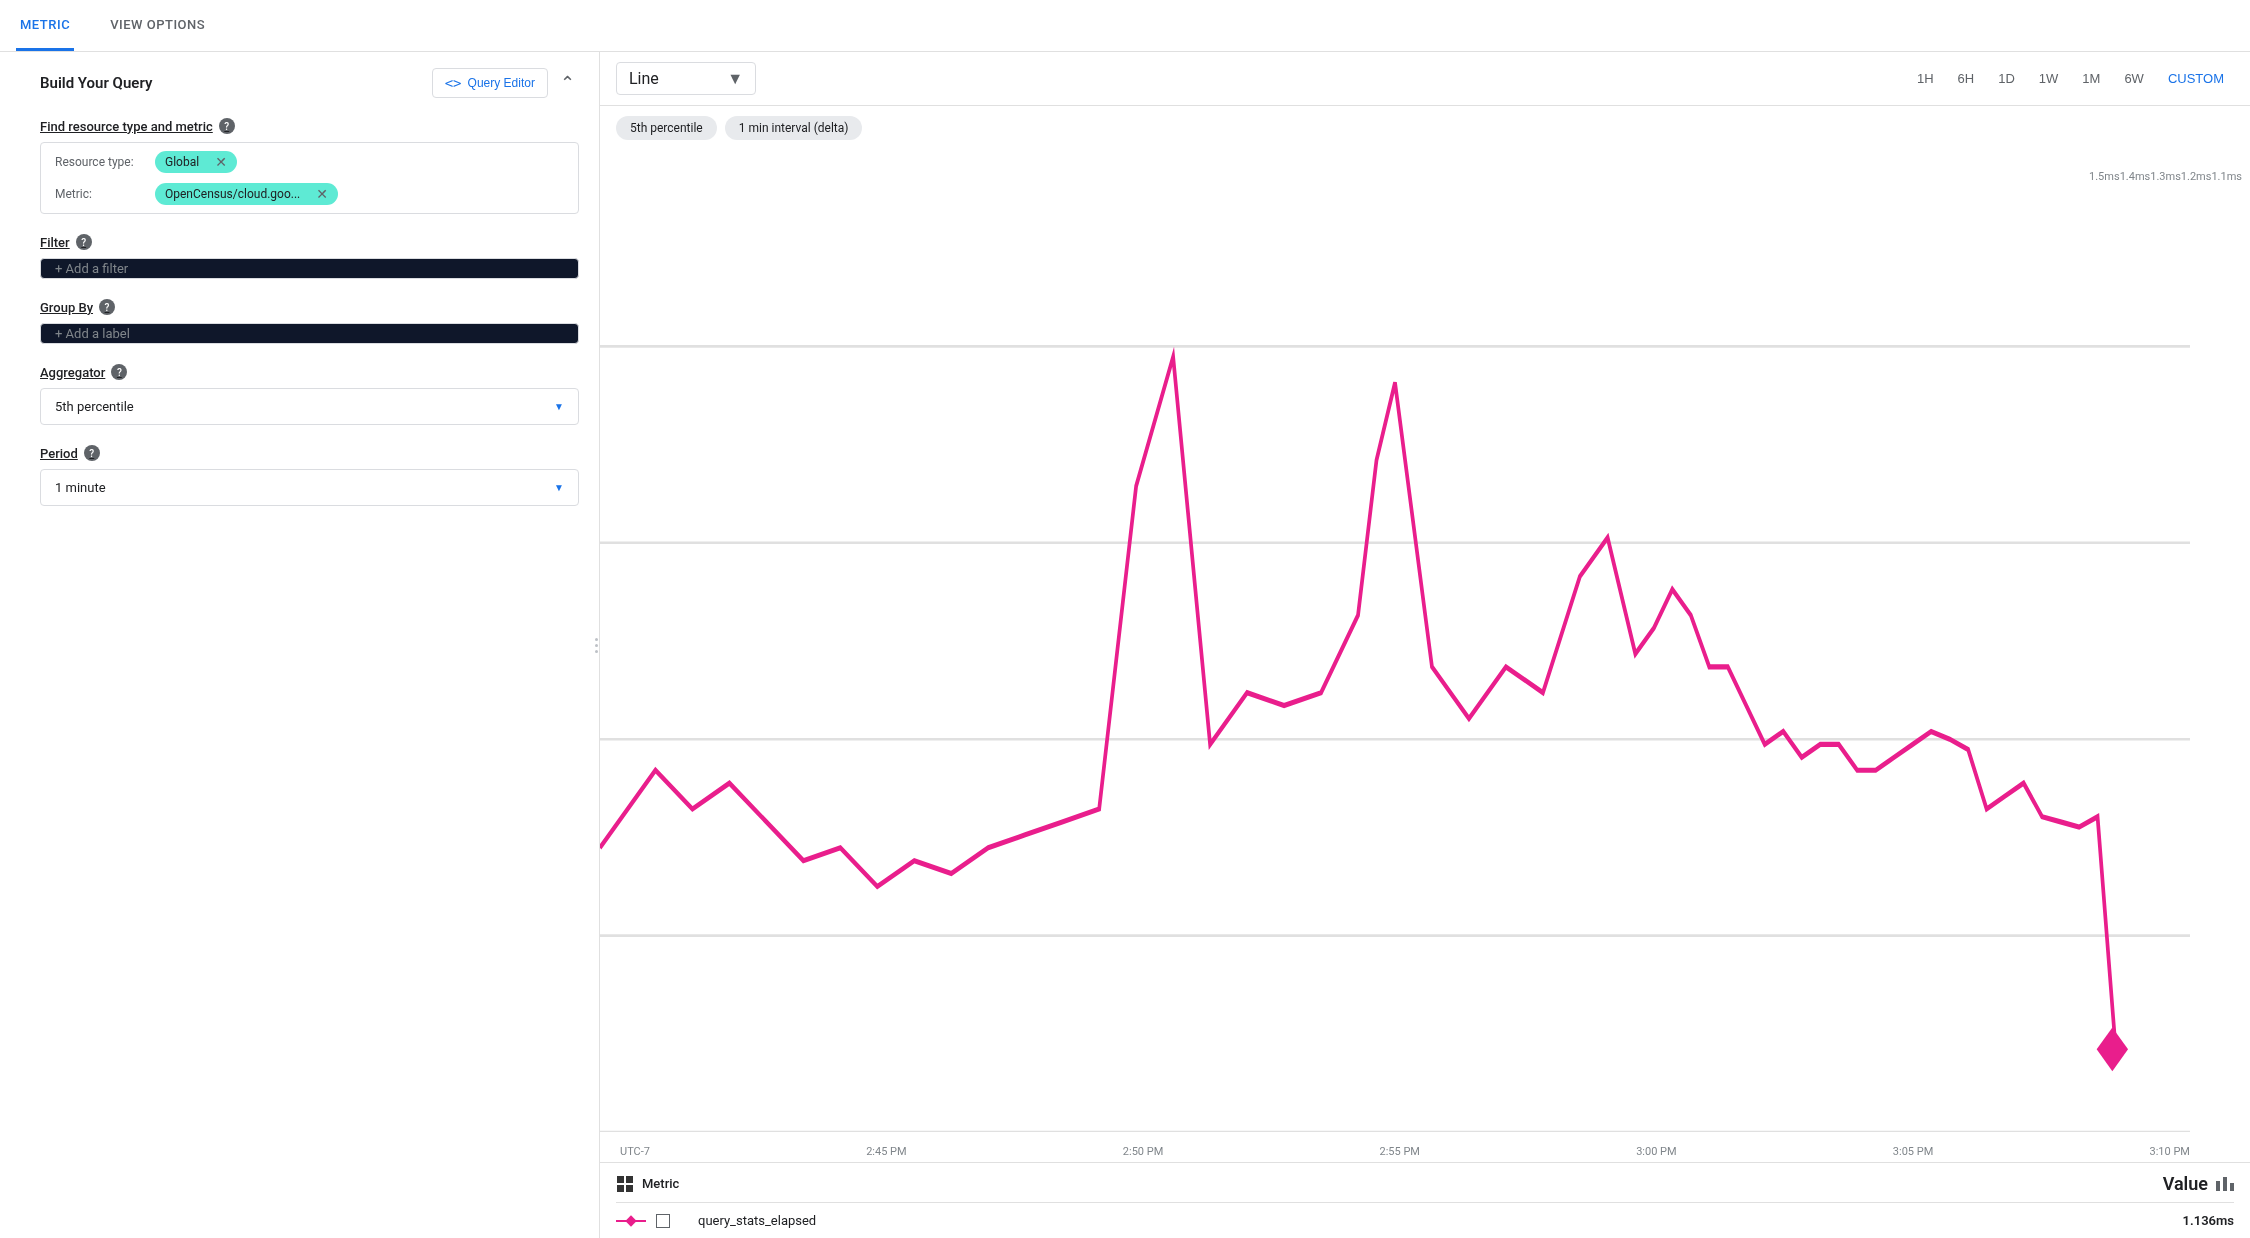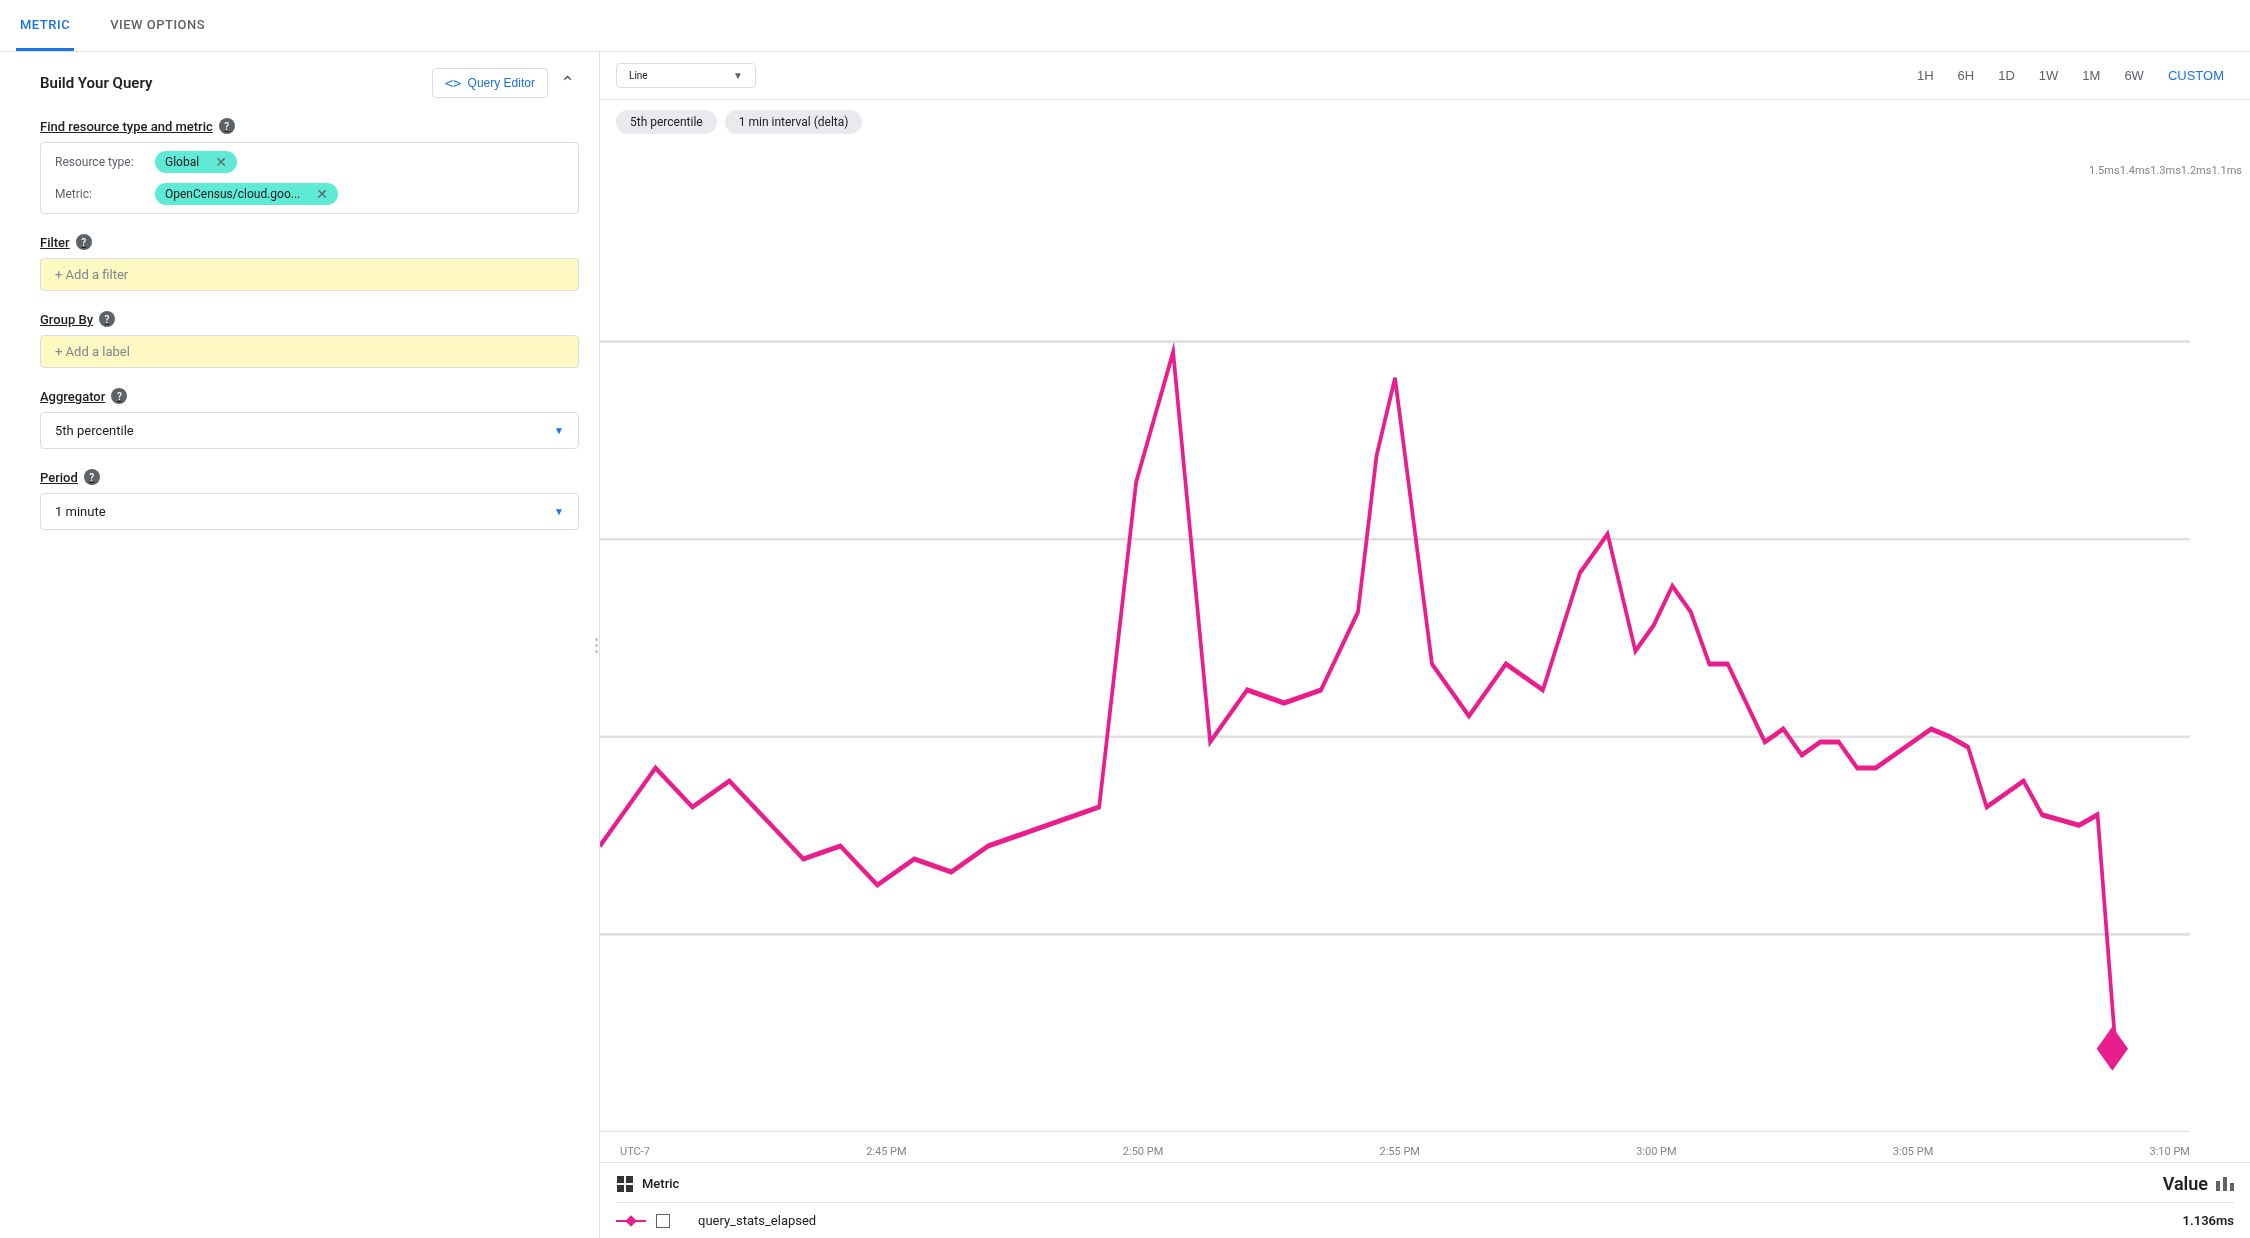--- a/index.html
+++ b/index.html
@@ -28,38 +28,38 @@
     .help-icon { width: 16px; height: 16px; border-radius: 50%; background: #5f6368; color: #fff; font-size: 10px; display: inline-flex; align-items: center; justify-content: center; cursor: pointer; flex-shrink: 0; }
 
     
     .resource-box { border: 1px solid #dadce0; border-radius: 4px; padding: 8px 14px; display: flex; flex-direction: column; gap: 10px; }
     .resource-row { display: flex; align-items: center; gap: 10px; }
     .resource-label { color: #5f6368; font-size: 12px; min-width: 90px; }
     .chip { display: inline-flex; align-items: center; gap: 16px; background: #5eead4; border-radius: 16px; padding: 4px 10px; font-size: 12px; color: #202124; }
     .chip-close { cursor: pointer; color: #5f6368; font-size: 14px; line-height: 1; }
 
     
-    .add-input { border: 1px solid #dadce0; border-radius: 4px; padding: 8px 14px; color: #80868b; font-size: 13px; cursor: pointer; background: #fef9c3; width: 100%; }
+    .add-input { border: 1px solid #dadce0; border-radius: 4px; padding: 2px 14px; color: #80868b; font-size: 13px; cursor: pointer; background: #0f172a; width: 100%; }
 
     
     .select-row { border: 1px solid #dadce0; border-radius: 4px; padding: 10px 14px; display: flex; align-items: center; justify-content: space-between; cursor: pointer; background: #fff; }
     .select-value { font-size: 13px; color: #202124; }
     .dropdown-arrow { color: #1a73e8; font-size: 10px; }
 
     
     .resize-handle { position: absolute; right: 0; top: 0; bottom: 0; width: 6px; cursor: col-resize; background: transparent; display: flex; align-items: center; justify-content: center; }
     .resize-dots { display: flex; flex-direction: column; gap: 3px; }
     .resize-dot { width: 3px; height: 3px; border-radius: 50%; background: #bdc1c6; }
 
     
     .right-panel { flex: 1; display: flex; flex-direction: column; overflow: hidden; }
 
     
     .chart-controls { display: flex; align-items: center; padding: 10px 16px; border-bottom: 1px solid #e0e0e0; gap: 16px; }
-    .chart-type-select { display: flex; align-items: center; gap: 8px; border: 1px solid #dadce0; border-radius: 4px; padding: 6px 12px; font-size: 10px; color: #202124; cursor: pointer; min-width: 140px; }
+    .chart-type-select { display: flex; align-items: center; gap: 8px; border: 1px solid #dadce0; border-radius: 4px; padding: 6px 12px; font-size: 16px; color: #202124; cursor: pointer; min-width: 140px; }
     .time-buttons { display: flex; align-items: center; gap: 4px; margin-left: auto; }
     .time-btn { padding: 6px 10px; font-size: 13px; color: #5f6368; cursor: pointer; border: none; background: none; }
     .time-btn.active { color: #1a73e8; font-weight: 500; }
 
     
     .filter-chips { display: flex; gap: 8px; padding: 10px 16px; }
     .filter-chip { background: #e8eaed; border-radius: 16px; padding: 5px 14px; font-size: 12px; color: #202124; cursor: pointer; }
 
     
     .chart-area { flex: 1; position: relative; padding: 10px 0; overflow: hidden; }

